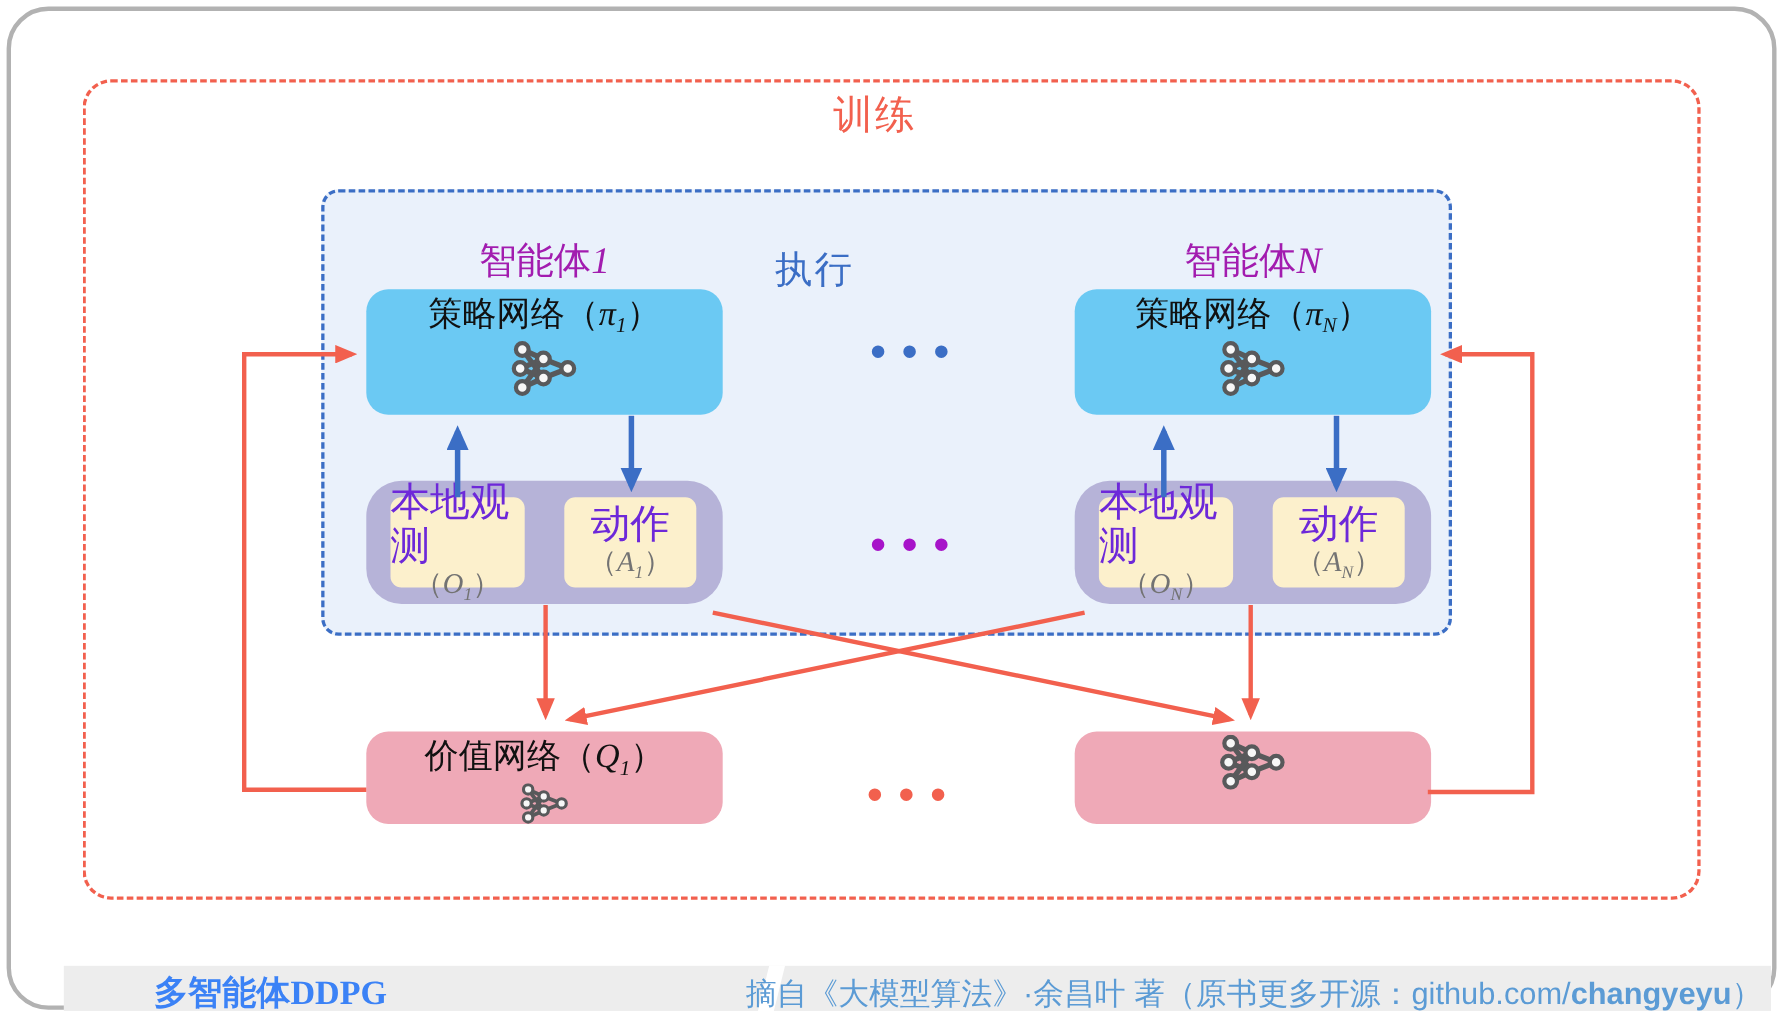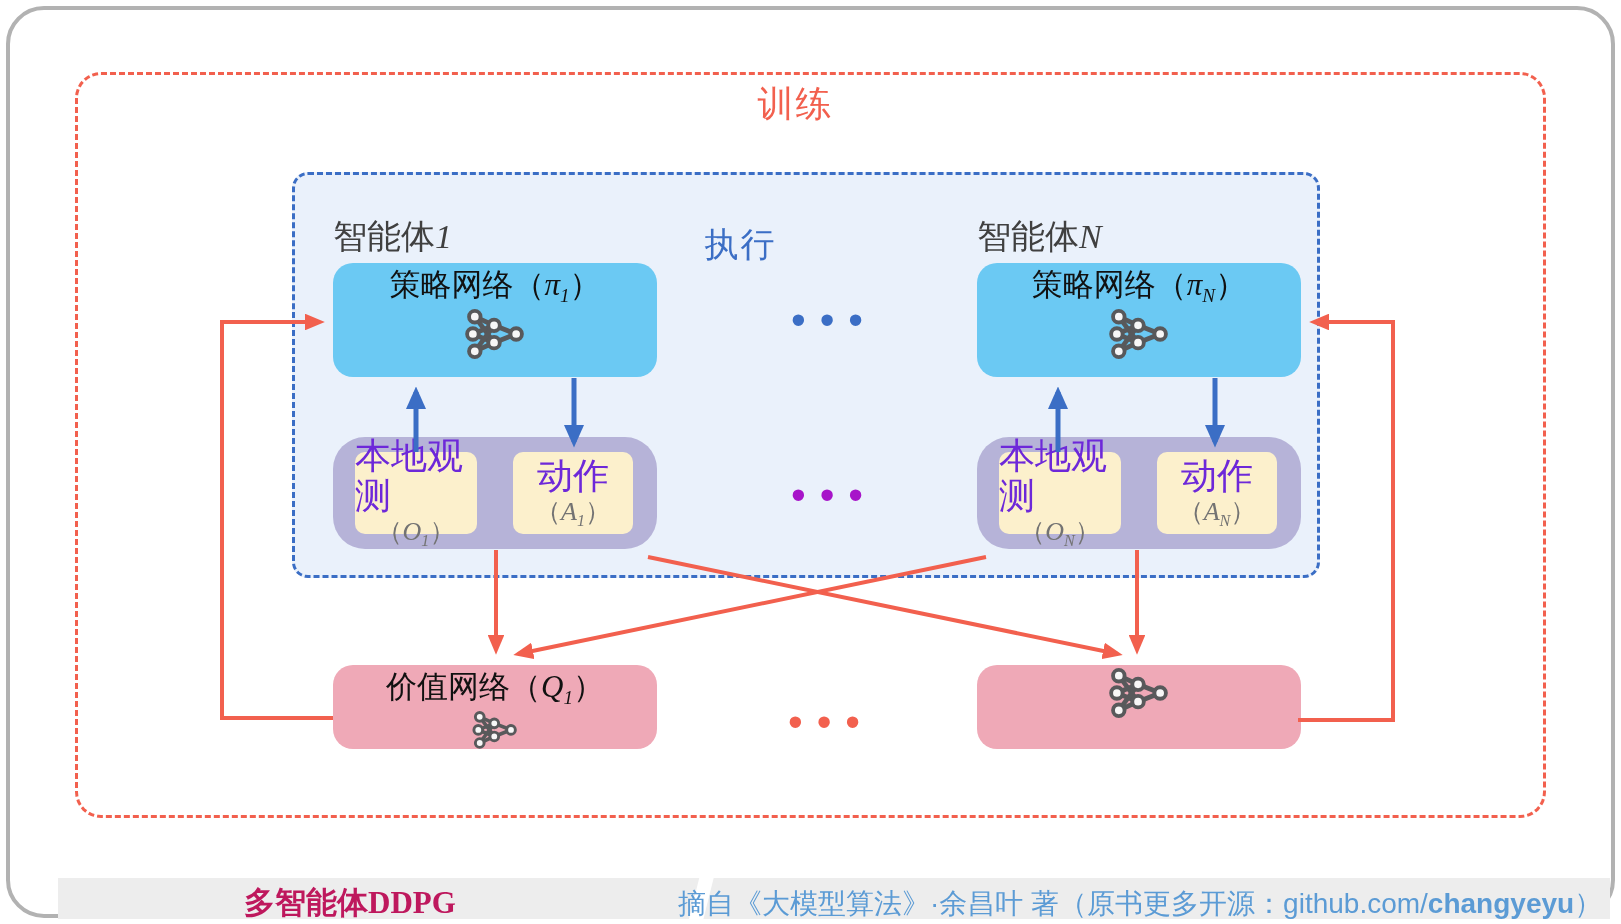--- a/index.html
+++ b/index.html
@@ -13,22 +13,22 @@
     border:3px dashed #f2604e;border-radius:26px;}
   .training-label{position:absolute;left:63px;top:80px;width:1465px;text-align:center;
     color:#f2604e;font-size:36px;letter-spacing:2px;}
 
   
   .execution-box{position:absolute;left:292px;top:172px;width:1028px;height:406px;
     background:#eaf1fb;border:3px dashed #3b6ec5;border-radius:16px;box-sizing:border-box;}
   .execution-label{position:absolute;left:292px;top:178px;width:897px;text-align:center;
     color:#3b6ec5;font-size:34px;letter-spacing:2px;margin-top:44px;}
 
-  .agent-label{position:absolute;top:214px;width:324px;
-    color:#404040;font-size:34px;}
+  .agent-label{position:absolute;top:214px;width:324px;text-align:center;
+    color:#a21caf;font-size:34px;}
   .agent-label .sfx{font-family:"Liberation Serif","DejaVu Serif",serif;font-style:italic;}
 
   .net-box{position:absolute;width:324px;height:114px;border-radius:20px;
     display:flex;flex-direction:column;align-items:center;box-sizing:border-box;padding-top:1px;}
   .policy-box{background:#6bc9f3;top:263px;}
   .value-box{background:#efa9b7;top:665px;height:84px;}
   .box-title{font-size:31px;color:#111;white-space:nowrap;}
   .math{font-family:"Liberation Serif","DejaVu Serif",serif;font-style:italic;}
   .box-title sub,.io-line2 sub{font-size:0.62em;font-family:"Liberation Serif","DejaVu Serif",serif;font-style:italic;}
 
@@ -50,23 +50,23 @@
 
   svg.arrows{position:absolute;left:0;top:0;pointer-events:none;}
 
   .nn-icon{margin-top:2px;}
 
   
   .footer-bar{position:absolute;left:58px;top:878px;width:1552px;height:41px;
     background:#ededed;overflow:hidden;}
   .footer-divider{position:absolute;left:636px;top:-8px;width:14px;height:60px;
     background:#ffffff;transform:rotate(14deg);}
-  .footer-title{position:absolute;left:140px;top:882px;width:420px;text-align:center;
+  .footer-title{position:absolute;left:140px;top:882px;width:420px;
     font-family:"Liberation Serif","DejaVu Serif",serif;font-weight:700;
-    font-size:31px;color:#be185d;}
+    font-size:31px;color:#3b82f6;}
   .footer-source{position:absolute;left:678px;top:885px;font-size:28px;color:#5b9bd5;
     white-space:nowrap;}
   .footer-source b{font-weight:700;}
 </style>
 </head>
 <body>
 
 <div class="card-border"></div>
 
 <div class="training-box"></div>

